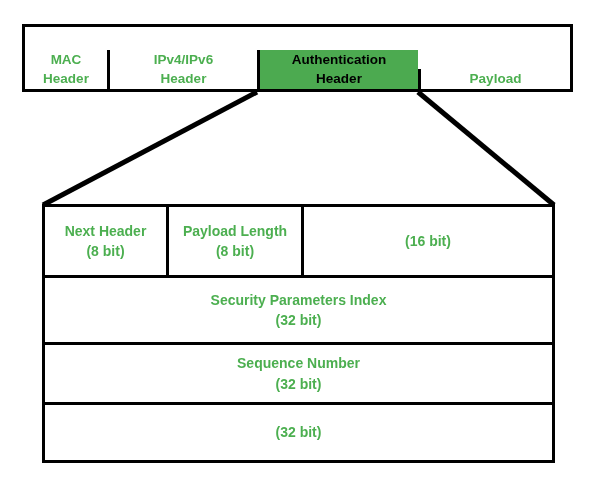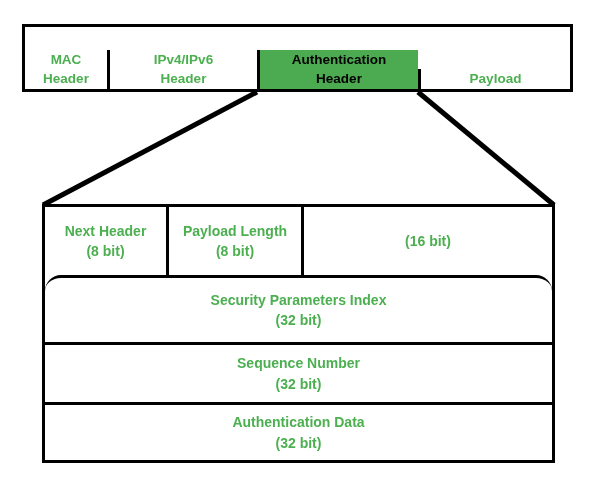--- a/index.html
+++ b/index.html
@@ -82,21 +82,21 @@
   }
   .detail-row {
     box-sizing: border-box;
     display: flex;
     background: #ffffff;
   }
   .detail-row + .detail-row {
     border-top: 3px solid #000000;
   }
   #row-fields   { height: 68px; }
-  #row-spi      { height: 67px; border-radius: 16px; }
+  #row-spi      { height: 67px; }
   #row-seq      { height: 60px; }
   #row-authdata { flex: 1 1 auto; }
 
   .detail-cell {
     box-sizing: border-box;
     display: flex;
     flex-direction: column;
     align-items: center;
     justify-content: center;
     text-align: center;
@@ -173,20 +173,19 @@
 
     <div class="detail-row" id="row-seq">
       <div class="detail-cell full-cell">
         <span>Sequence Number</span>
         <span class="bits">(32 bit)</span>
       </div>
     </div>
 
     <div class="detail-row" id="row-authdata">
       <div class="detail-cell full-cell">
-        <span>Authentication Data</span>
         <span class="bits">(32 bit)</span>
       </div>
     </div>
 
   </div>
 
 </div>
 
 </body></html>

